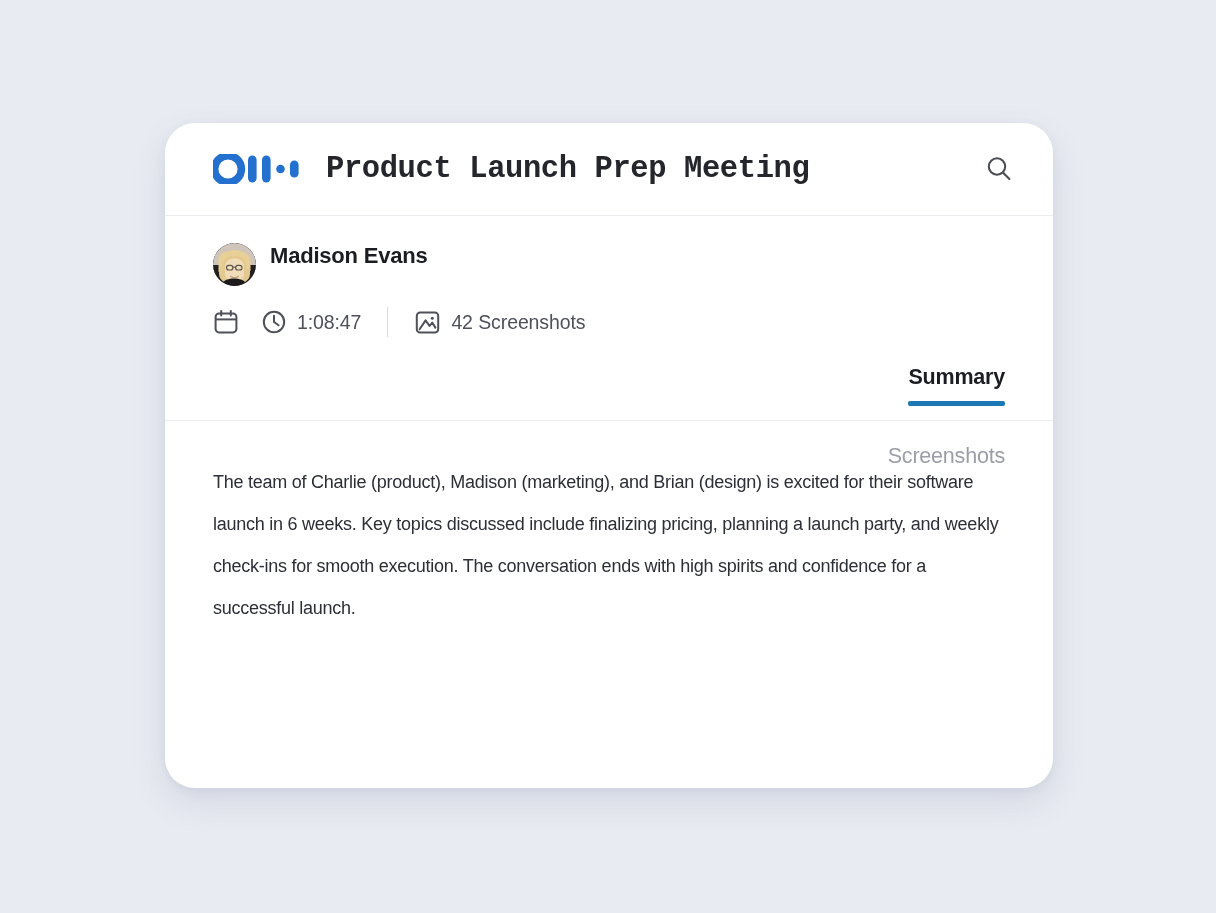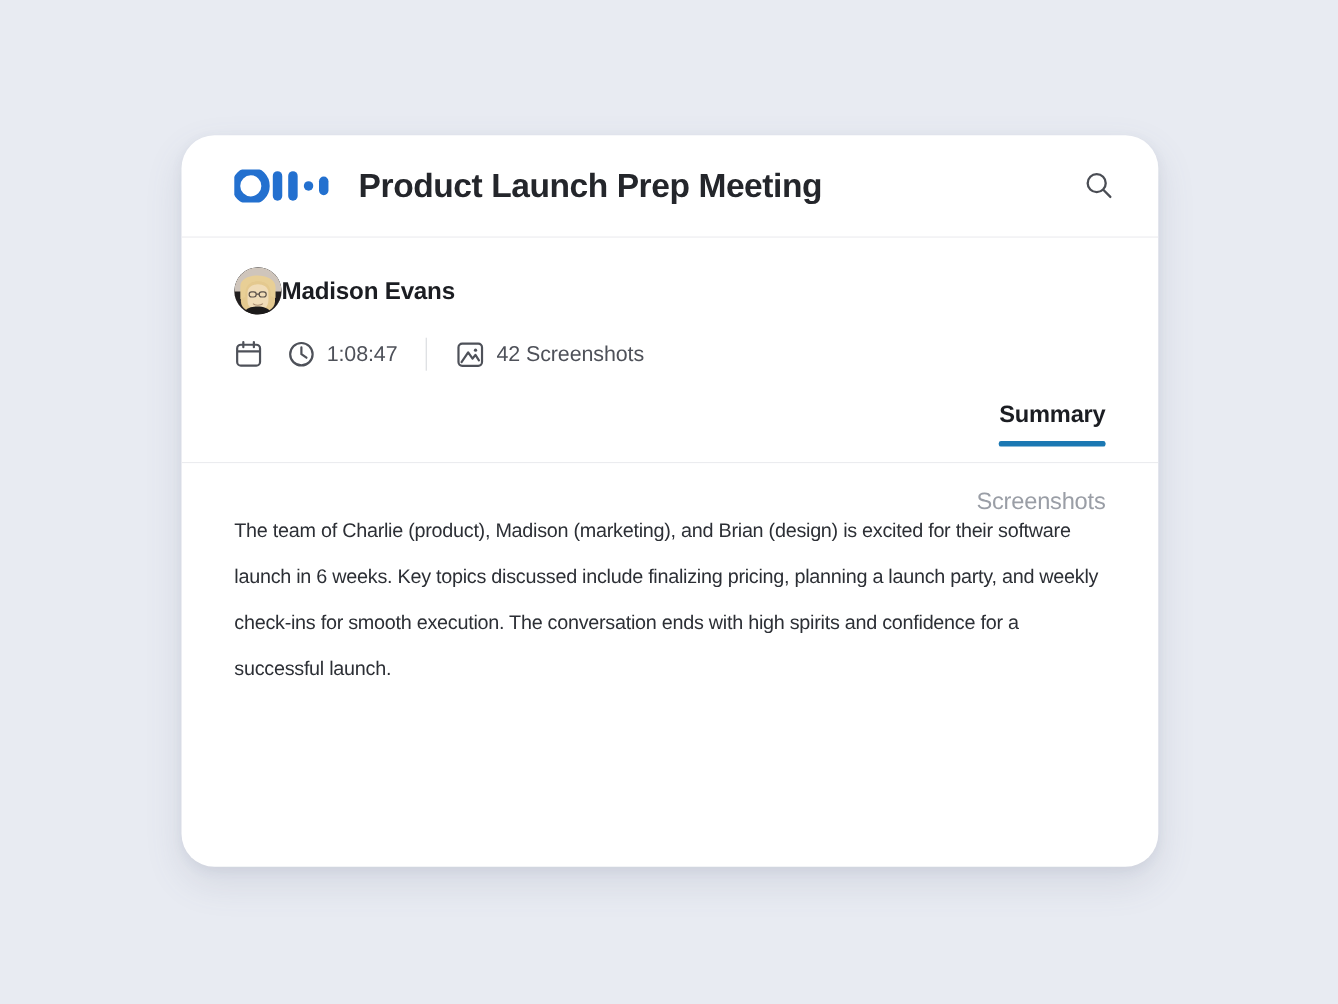--- a/index.html
+++ b/index.html
@@ -37,20 +37,21 @@
   }
 
   
   .card-header {
     position: relative;
     height: 93px;
     border-bottom: 1px solid #ebecef;
     display: flex;
     align-items: center;
     padding: 0 34px 0 48px;
+    font-family: Liberation Mono, monospace;
   }
 
   .brand-logo {
     display: flex;
     align-items: center;
     gap: 6px;
     height: 32px;
     flex: 0 0 auto;
     margin-right: 25px;
   }
@@ -76,21 +77,22 @@
     border: none;
   }
 
   
   .meta-block {
     padding: 27px 48px 0 48px;
   }
 
   .speaker-row {
     display: flex;
-    align-items: center;
+    align-items: flex-start;
+    gap: 14px;
   }
 
   .avatar {
     width: 43px;
     height: 43px;
     border-radius: 50%;
     overflow: hidden;
     flex: 0 0 auto;
     background: #2e2c2c;
     position: relative;

